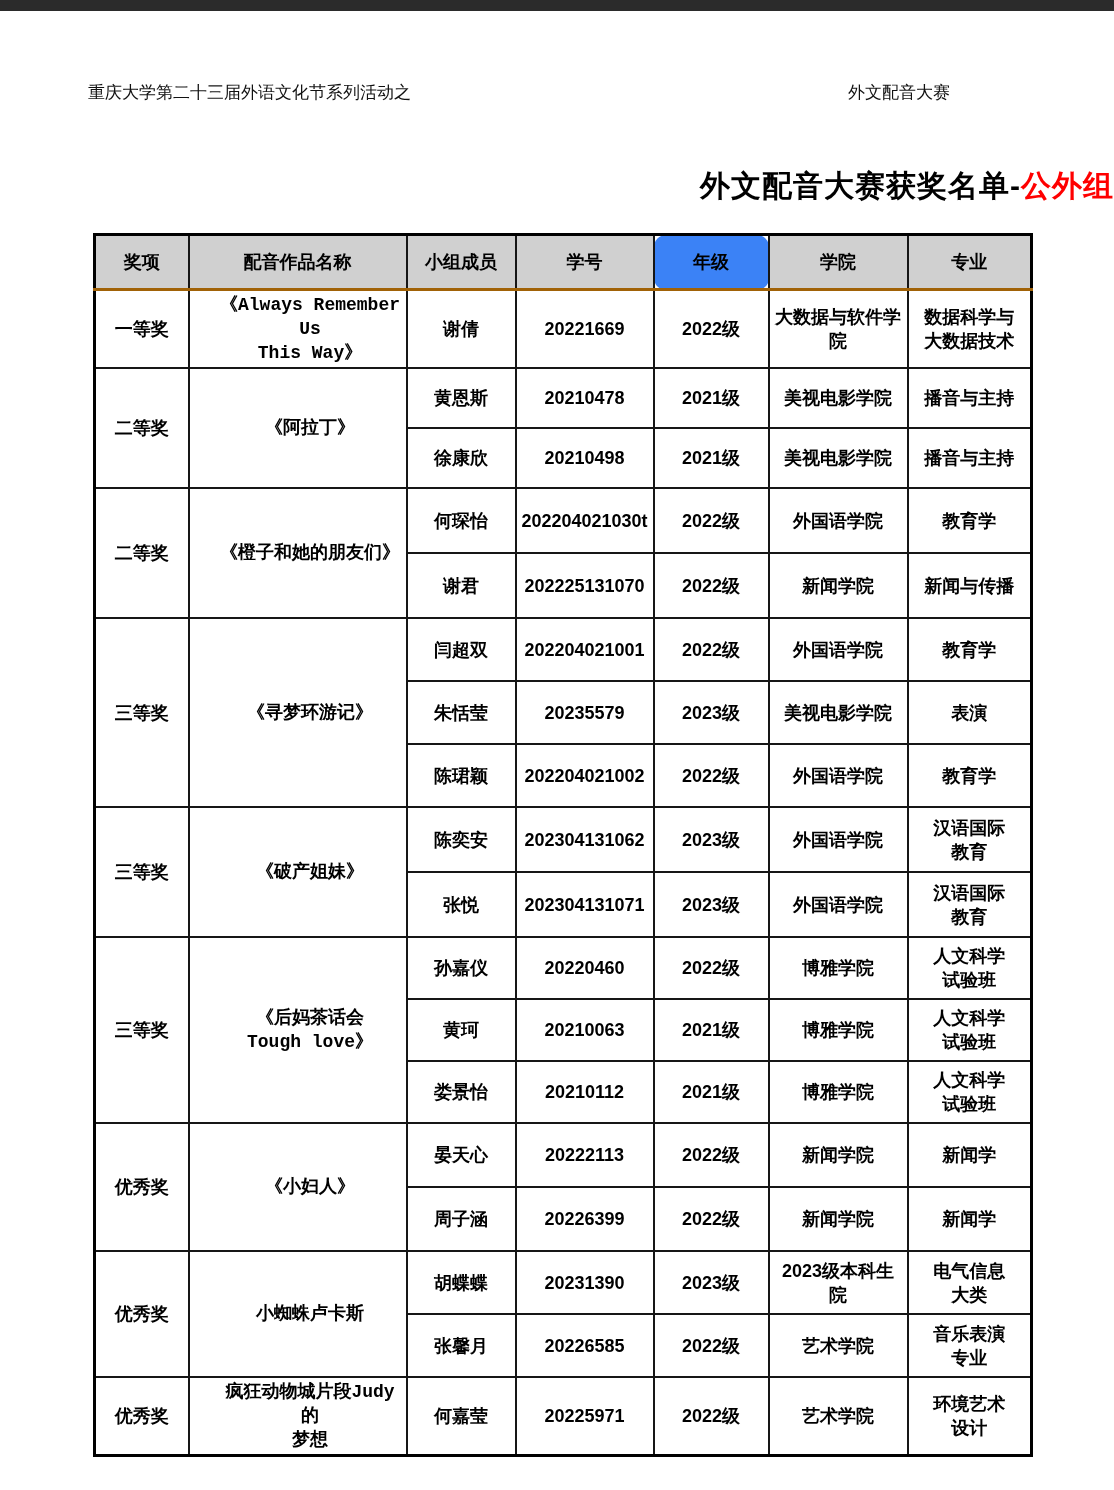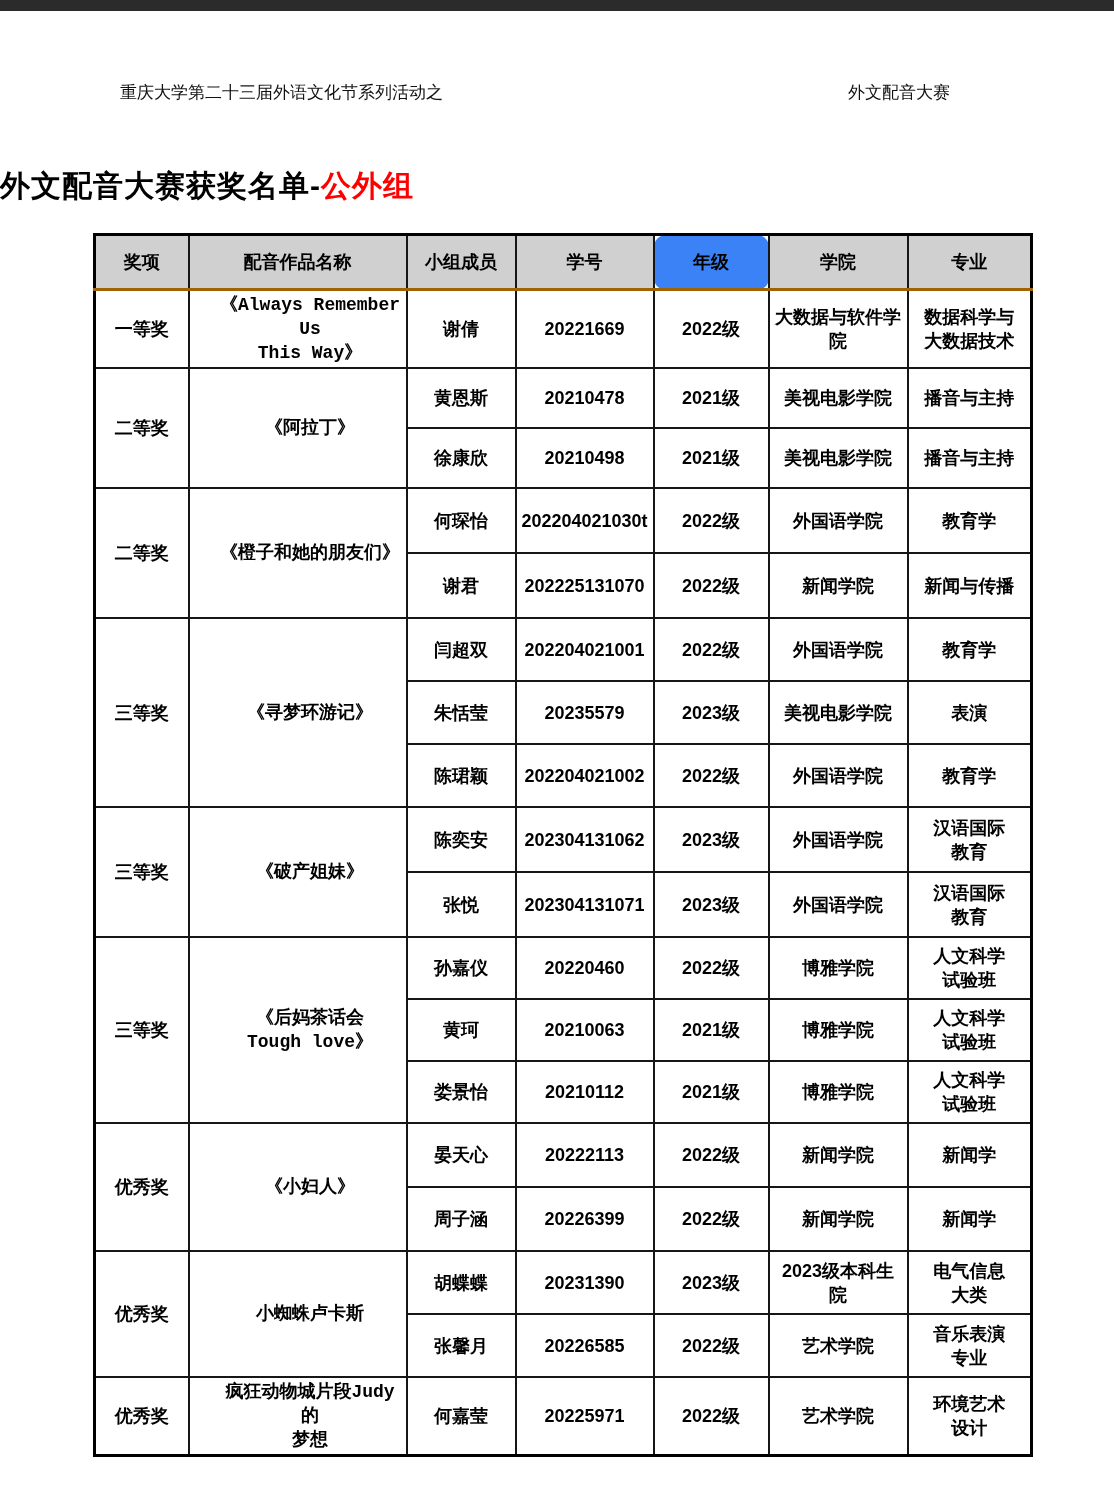--- a/index.html
+++ b/index.html
@@ -11,28 +11,28 @@
     color: #000;
   }
   .top-bar {
     width: 100%; height: 11px;
     background: #2b2b2b;
   }
   .doc-header {
     display: flex;
     justify-content: space-between;
     align-items: baseline;
-    padding: 70px 164px 0 120px;
+    padding: 70px 164px 0 88px;
     font-family: "Liberation Serif", "DejaVu Serif", serif;
     font-size: 17px;
     color: #111;
   }
   .page-title {
     margin-top: 62px;
-    text-align: left;
+    text-align: right;
     font-size: 30px;
     font-weight: bold;
     letter-spacing: 1px;
   }
   .page-title .grp { color: #ff0000; }
   table.awards {
     border-collapse: collapse;
     table-layout: fixed;
     width: 933px;
     margin: 26px 0 0 93px;

